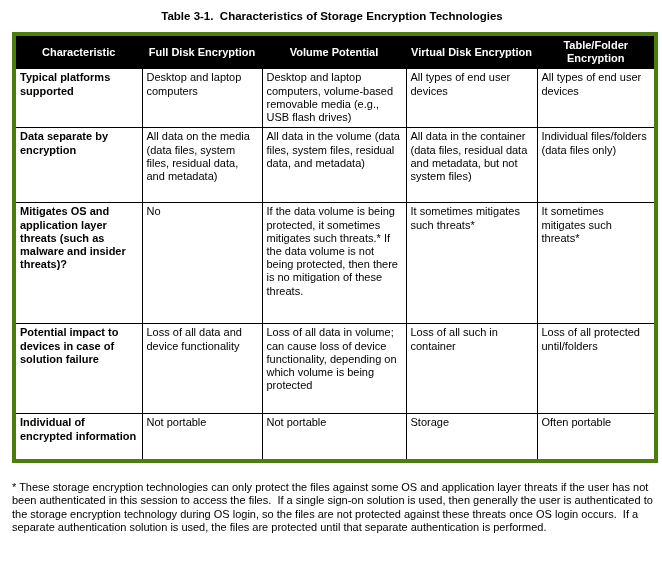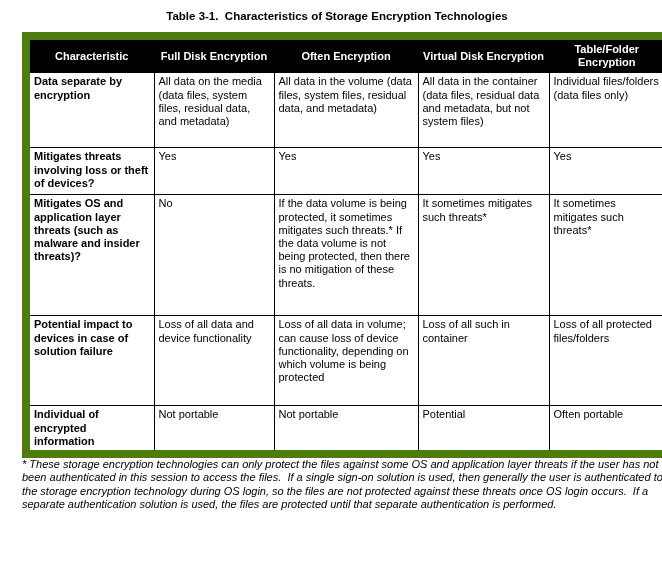--- a/index.html
+++ b/index.html
@@ -6,36 +6,36 @@
     margin: 0;
     padding: 0;
     background: #ffffff;
     font-family: "Liberation Sans", "DejaVu Sans", sans-serif;
     color: #000000;
   }
   .page {
     width: 662px;
     height: 580px;
     box-sizing: border-box;
-    padding: 8px 10px 0 22px;
+    padding: 8px 10px 0 12px;
     background: #ffffff;
     overflow: hidden;
   }
   .table-title {
     text-align: center;
     font-weight: bold;
     font-size: 11.5px;
     margin: 2px 0 10px 0;
     white-space: pre-wrap;
   }
   table.enc-table {
     border-collapse: collapse;
     table-layout: fixed;
     width: 642px;
-    border: 8px solid #4d7c0f;
+    border: 4px solid #4d7c0f;
   }
   table.enc-table th,
   table.enc-table td {
     border: 1px solid #000000;
     font-size: 11px;
     line-height: 1.2;
     vertical-align: top;
     padding: 2px 4px 2px 4px;
     overflow: hidden;
     word-wrap: break-word;
@@ -47,23 +47,22 @@
     vertical-align: middle;
     font-weight: bold;
     padding: 3px 4px;
   }
   table.enc-table td.row-label {
     font-weight: bold;
   }
   .footnote {
     width: 644px;
     font-size: 11px;
-    font-style: italic;
     line-height: 1.22;
-    margin-top: 0;
+    margin-top: 18px;
     white-space: pre-wrap;
   }
 </style>
 </head>
 <body>
 
 <div class="page">
 
   <div class="table-title">Table 3-1.  Characteristics of Storage Encryption Technologies</div>
 
@@ -72,59 +71,59 @@
       <col style="width:128px">
       <col style="width:120px">
       <col style="width:144px">
       <col style="width:131px">
       <col style="width:119px">
     </colgroup>
     <thead>
       <tr style="height:33px">
         <th>Characteristic</th>
         <th>Full Disk Encryption</th>
-        <th>Often Encryption</th>
+        <th>Volume Potential</th>
         <th>Virtual Disk Encryption</th>
         <th>Table/Folder Encryption</th>
       </tr>
     </thead>
     <tbody>
+      <tr style="height:59px">
+        <td class="row-label">Typical platforms supported</td>
+        <td>Desktop and laptop computers</td>
+        <td>Desktop and laptop computers, volume-based removable media (e.g., USB flash drives)</td>
+        <td>All types of end user devices</td>
+        <td>All types of end user devices</td>
+      </tr>
       <tr style="height:75px">
         <td class="row-label">Data separate by encryption</td>
         <td>All data on the media (data files, system files, residual data, and metadata)</td>
         <td>All data in the volume (data files, system files, residual data, and metadata)</td>
         <td>All data in the container (data files, residual data and metadata, but not system files)</td>
         <td>Individual files/folders (data files only)</td>
-      </tr>
-      <tr style="height:47px">
-        <td class="row-label">Mitigates threats involving loss or theft of devices?</td>
-        <td>Yes</td>
-        <td>Yes</td>
-        <td>Yes</td>
-        <td>Yes</td>
       </tr>
       <tr style="height:121px">
         <td class="row-label">Mitigates OS and application layer threats (such as malware and insider threats)?</td>
         <td>No</td>
         <td>If the data volume is being protected, it sometimes mitigates such threats.* If the data volume is not being protected, then there is no mitigation of these threats.</td>
         <td>It sometimes mitigates such threats*</td>
         <td>It sometimes mitigates such threats*</td>
       </tr>
       <tr style="height:90px">
         <td class="row-label">Potential impact to devices in case of solution failure</td>
         <td>Loss of all data and device functionality</td>
         <td>Loss of all data in volume; can cause loss of device functionality, depending on which volume is being protected</td>
         <td>Loss of all such in container</td>
-        <td>Loss of all protected files/folders</td>
+        <td>Loss of all protected until/folders</td>
       </tr>
       <tr style="height:47px">
         <td class="row-label">Individual of encrypted information</td>
         <td>Not portable</td>
         <td>Not portable</td>
-        <td>Potential</td>
+        <td>Storage</td>
         <td>Often portable</td>
       </tr>
     </tbody>
   </table>
 
   <div class="footnote">* These storage encryption technologies can only protect the files against some OS and application layer threats if the user has not been authenticated in this session to access the files.  If a single sign-on solution is used, then generally the user is authenticated to the storage encryption technology during OS login, so the files are not protected against these threats once OS login occurs.  If a separate authentication solution is used, the files are protected until that separate authentication is performed.</div>
 
 </div>
 
 </body></html>

